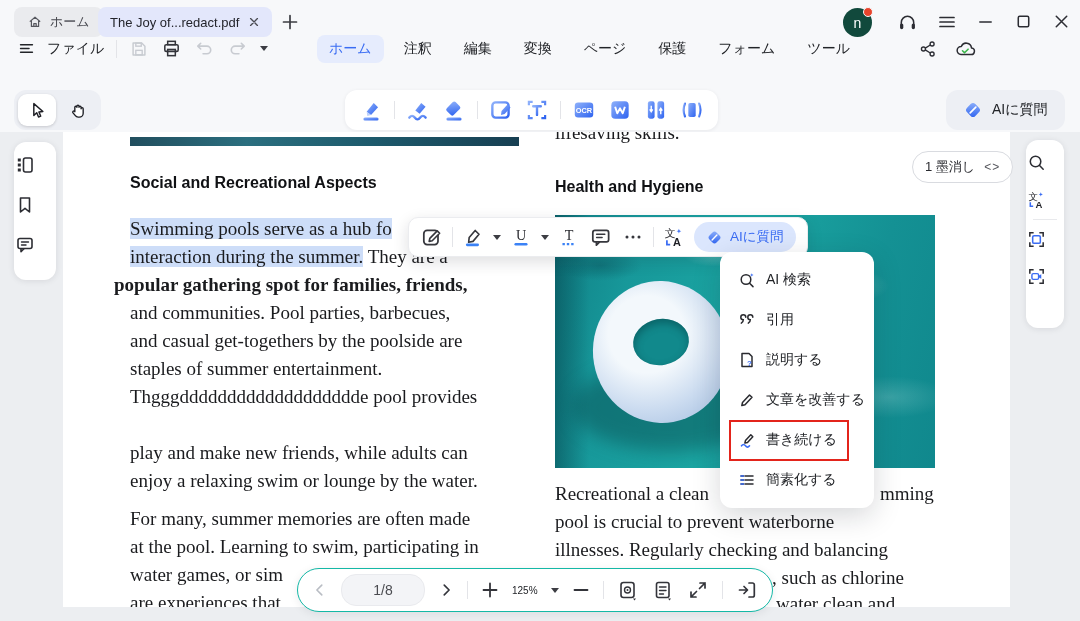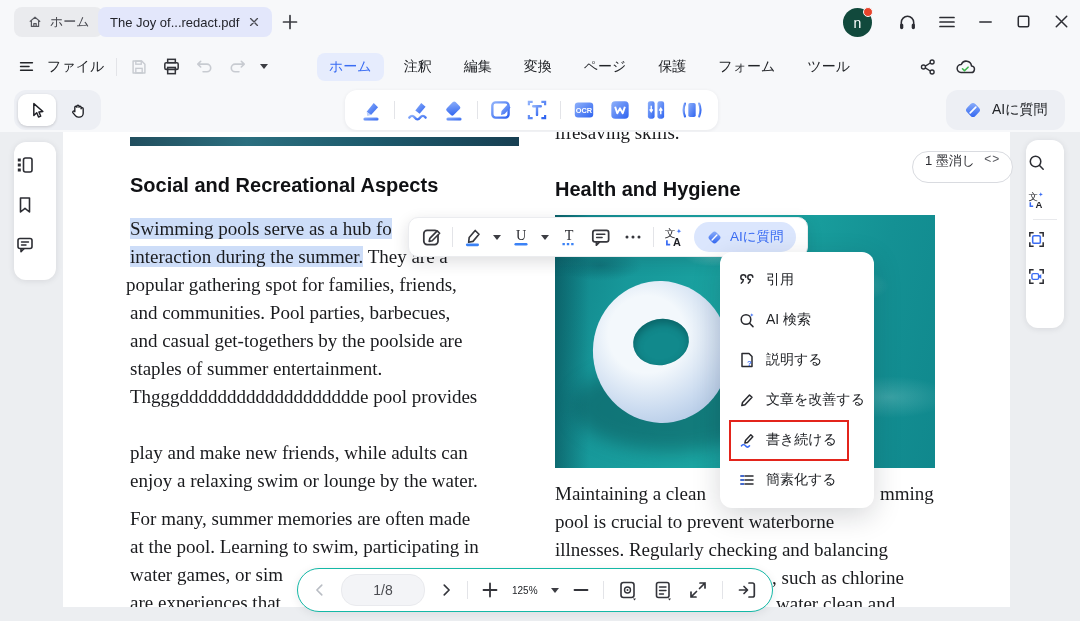--- a/index.html
+++ b/index.html
@@ -13,21 +13,21 @@
             padding:0 13px;background:#eaebee;border-radius:8px;font-size:13px;color:#45464d;}
   .tab-doc{position:absolute;left:98px;top:7px;height:30px;display:flex;align-items:center;gap:9px;
            padding:0 12px;background:#e3e7fb;border-radius:8px;font-size:13px;color:#23242b;}
   .newtab{position:absolute;left:280px;top:12px;width:20px;height:20px;}
   .avatar{position:absolute;left:843px;top:8px;width:29px;height:29px;border-radius:50%;
           background:#11493c;color:#fff;font-size:14px;display:flex;align-items:center;justify-content:center;}
   .avatar .dot{position:absolute;right:-1px;top:-1px;width:8px;height:8px;border-radius:50%;background:#e8442c;border:1.5px solid #f7f8fa;}
   .winbtn{position:absolute;top:12px;width:20px;height:20px;}
 
   
-  .menubar{position:absolute;left:0;top:45px;width:992px;height:43px;text-decoration:underline;}
+  .menubar{position:absolute;left:0;top:27px;width:992px;height:43px;text-decoration:underline;}
   .file-group{position:absolute;left:18px;top:0;height:43px;display:flex;align-items:center;gap:12px;}
   .file-label{font-size:14px;color:#222428;}
   .vdiv{width:1px;height:18px;background:#e3e4e8;}
   .menu-tabs{position:absolute;left:317px;top:0;height:43px;display:flex;align-items:center;gap:8px;}
   .mtab{font-size:14px;color:#222428;padding:5px 12px;border-radius:8px;}
   .mtab.active{background:#e6ecfd;color:#3a6cf3;}
   .menubar-right{position:absolute;right:16px;top:0;height:43px;display:flex;align-items:center;gap:16px;}
 
   
   .toolrow{position:absolute;left:0;top:88px;width:1080px;height:44px;}
@@ -37,21 +37,21 @@
   .selbtn.on{background:#fff;box-shadow:0 1px 3px rgba(20,22,30,.18);}
   .pill-center{position:absolute;left:345px;top:2px;height:40px;background:#fff;padding:0 13px;gap:10px;
                box-shadow:0 1px 4px rgba(25,28,40,.07);}
   .pill-ai{position:absolute;left:946px;top:2px;height:40px;background:#edeff4;padding:0 17px;gap:9px;
            font-size:14px;color:#222428;}
   .caret{width:0;height:0;border-left:4px solid transparent;border-right:4px solid transparent;border-top:5px solid #3c3d43;}
 
   
   .canvas{position:absolute;left:0;top:132px;width:1080px;height:489px;background:#eceef1;overflow:hidden;}
   .page{position:absolute;left:63px;top:0;width:947px;height:475px;background:#fff;z-index:1;}
-  .doc-h{position:absolute;font-size:20px;font-weight:600;color:#101114;white-space:nowrap;z-index:2;}
+  .doc-h{position:absolute;font-size:16px;font-weight:600;color:#101114;white-space:nowrap;z-index:2;}
   .doc-line{position:absolute;font-family:"Liberation Serif",serif;font-size:19px;color:#1a1b1e;white-space:nowrap;z-index:2;}
   .sel{background:#cdddf8;}
   .img-strip{position:absolute;left:130px;top:5px;width:389px;height:9px;z-index:2;
              background:linear-gradient(90deg,#214e5e,#2b6f7f 30%,#1d5a6c 62%,#173f52);}
   .bottom-cover{position:absolute;left:0;top:475px;width:1080px;height:16px;background:#eceef1;z-index:3;}
 
   
   .pool{position:absolute;left:555px;top:83px;width:380px;height:253px;overflow:hidden;z-index:2;
     background:
       radial-gradient(70px 26px at 75% 28%, rgba(235,255,252,.26), transparent 70%),
@@ -65,21 +65,21 @@
                 background:rgba(4,58,64,.38);filter:blur(9px);}
   .float-ring{position:absolute;left:38px;top:66px;width:136px;height:142px;border-radius:50%;transform:rotate(-10deg);
               background:radial-gradient(circle at 42% 36%,#f3f8fc 0 32%,#ccdcf0 62%,#9db9dd 100%);}
   .float-hole{position:absolute;left:78px;top:104px;width:56px;height:46px;border-radius:50%;transform:rotate(-10deg);
               background:#11898c;box-shadow:inset 0 4px 8px rgba(3,50,56,.45);}
 
   
   .side-panel{position:absolute;background:#fff;border-radius:12px;box-shadow:0 1px 6px rgba(25,28,40,.10);z-index:4;}
   .side-ic{width:22px;height:22px;margin:0 auto;}
   .hdiv{width:24px;height:1px;background:#e8e9ec;margin:9px auto;}
-  .badge{position:absolute;left:912px;top:19px;height:30px;display:flex;gap:9px;padding:0 12px;
+  .badge{position:absolute;left:912px;top:19px;height:30px;display:flex;align-items:center;gap:9px;padding:0 12px;
          background:#fff;border:1px solid #d9dbe0;border-radius:16px;font-size:13px;color:#2a2b30;z-index:4;}
 
   
   .seltb{position:absolute;left:408px;top:85px;height:38px;display:flex;align-items:center;gap:8px;padding:0 11px;
          background:#fff;border:1px solid #ebecef;border-radius:10px;box-shadow:0 5px 16px rgba(20,24,38,.14);z-index:5;}
   .seltb .vdiv{height:20px;}
   .ai-chip{display:flex;align-items:center;gap:7px;height:30px;padding:0 12px;border-radius:15px;
            background:#dbe6fd;color:#3a6cf3;font-size:13.5px;}
 
   
@@ -319,21 +319,21 @@
   </div>
 
   <div class="canvas">
     <div class="page"></div>
 
     <div class="img-strip"></div>
     <div class="doc-h" style="left:130px;top:42px;">Social and Recreational Aspects</div>
 
     <div class="doc-line" style="left:130px;top:86px;"><span class="sel">Swimming pools serve as a hub fo</span></div>
     <div class="doc-line" style="left:130px;top:114px;"><span class="sel">interaction during the summer.</span><span> They are a</span></div>
-    <div class="doc-line" style="left:126px;top:142px;">popular gathering spot for families, friends,</div>
+    <div class="doc-line" style="left:114px;top:142px;font-weight:bold;">popular gathering spot for families, friends,</div>
     <div class="doc-line" style="left:130px;top:198px;">and casual get-togethers by the poolside are</div>
     <div class="doc-line" style="left:130px;top:170px;">and communities. Pool parties, barbecues,</div>
     <div class="doc-line" style="left:130px;top:226px;">staples of summer entertainment.</div>
     <div class="doc-line" style="left:130px;top:254px;">Thgggddddddddddddddddddde pool provides</div>
     <div class="doc-line" style="left:130px;top:310px;">play and make new friends, while adults can</div>
     <div class="doc-line" style="left:130px;top:338px;">enjoy a relaxing swim or lounge by the water.</div>
 
     <div class="doc-line" style="left:130px;top:404px;">at the pool. Learning to swim, participating in</div>
     <div class="doc-line" style="left:130px;top:376px;">For many, summer memories are often made</div>
     <div class="doc-line" style="left:130px;top:432px;">water games, or sim</div>
@@ -341,21 +341,21 @@
 
     <div class="doc-line" style="left:555px;top:-10px;">lifesaving skills.</div>
     <div class="doc-h" style="left:555px;top:46px;">Health and Hygiene</div>
 
     <div class="pool">
       <div class="float-shadow"></div>
       <div class="float-ring"></div>
       <div class="float-hole"></div>
     </div>
 
-    <div class="doc-line" style="left:555px;top:351px;">Maintaining a clean</div>
+    <div class="doc-line" style="left:555px;top:351px;">Recreational a clean</div>
     <div class="doc-line" style="left:880px;top:351px;">mming</div>
     <div class="doc-line" style="left:555px;top:379px;">pool is crucial to prevent waterborne</div>
     <div class="doc-line" style="left:555px;top:407px;">illnesses. Regularly checking and balancing</div>
     <div class="doc-line" style="left:772px;top:435px;">, such as chlorine</div>
     <div class="doc-line" style="left:776px;top:461px;">water clean and</div>
 
     <div class="bottom-cover"></div>
 
     <div class="badge">
       <span>1 墨消し</span>
@@ -465,35 +465,35 @@
             </svg>
           </span>
         <span>AIに質問</span>
       </span>
     </div>
 
     <div class="ai-menu">
       <div class="ai-row">
         <span>
             <svg width="18" height="18" viewBox="0 0 18 18">
-              <path d="M7.8 6.2 a2.5 2.5 0 1 0-2.5 2.5 c0 1.7-.8 2.7-2 3.4" fill="none" stroke="#2a2b30" stroke-width="1.5" stroke-linecap="round"></path>
-              <path d="M14.8 6.2 a2.5 2.5 0 1 0-2.5 2.5 c0 1.7-.8 2.7-2 3.4" fill="none" stroke="#2a2b30" stroke-width="1.5" stroke-linecap="round"></path>
-            </svg>
-          </span>
-        <span>引用</span>
-      </div>
-      <div class="ai-row">
-        <span>
-            <svg width="18" height="18" viewBox="0 0 18 18">
               <circle cx="8" cy="8.5" r="4.8" fill="none" stroke="#2a2b30" stroke-width="1.5"></circle>
               <path d="M11.6 12.2 L15 15.6" stroke="#2a2b30" stroke-width="1.5" stroke-linecap="round"></path>
               <path d="M13.8 2.2 l.5 1.3 1.3.5 -1.3.5 -.5 1.3 -.5-1.3 -1.3-.5 1.3-.5 z" fill="#3a6cf3"></path>
             </svg>
           </span>
         <span>AI 検索</span>
+      </div>
+      <div class="ai-row">
+        <span>
+            <svg width="18" height="18" viewBox="0 0 18 18">
+              <path d="M7.8 6.2 a2.5 2.5 0 1 0-2.5 2.5 c0 1.7-.8 2.7-2 3.4" fill="none" stroke="#2a2b30" stroke-width="1.5" stroke-linecap="round"></path>
+              <path d="M14.8 6.2 a2.5 2.5 0 1 0-2.5 2.5 c0 1.7-.8 2.7-2 3.4" fill="none" stroke="#2a2b30" stroke-width="1.5" stroke-linecap="round"></path>
+            </svg>
+          </span>
+        <span>引用</span>
       </div>
       <div class="ai-row">
         <span>
             <svg width="18" height="18" viewBox="0 0 18 18">
               <path d="M4 2.5 h7 l3 3 V15.5 H4 Z" fill="none" stroke="#2a2b30" stroke-width="1.5" stroke-linejoin="round"></path>
               <text x="11.5" y="14.5" font-size="8" font-weight="bold" fill="#3a6cf3" text-anchor="middle" font-family="Liberation Sans, sans-serif">?</text>
             </svg>
           </span>
         <span>説明する</span>
       </div>

